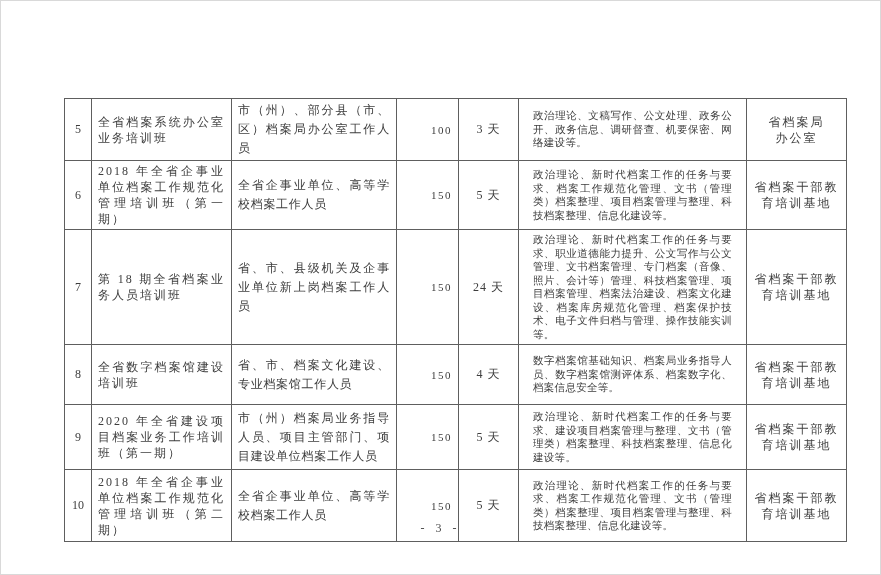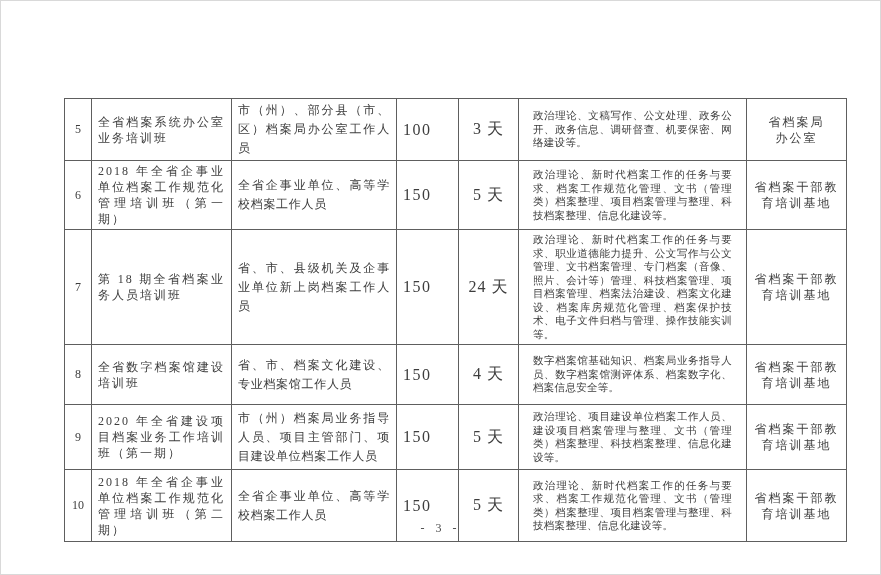--- a/index.html
+++ b/index.html
@@ -53,27 +53,27 @@
     text-align: justify;
   }
   td.c-target {
     font-size: 12px;
     letter-spacing: 0.7px;
     line-height: 19px;
     text-align: justify;
     font-family: Liberation Serif, serif;
   }
   td.c-count {
-    text-align: left;
-    font-size: 16px;
+    text-align: right;
+    font-size: 11px;
     letter-spacing: 1.5px;
   }
   td.c-days {
     text-align: center;
-    font-size: 16px;
+    font-size: 12px;
     letter-spacing: 1px;
     white-space: nowrap;
   }
   td.c-content {
     font-size: 10.5px;
     letter-spacing: 0.3px;
     line-height: 13.5px;
     text-align: justify;
     padding: 3px 14px;
   }
@@ -148,21 +148,21 @@
         <td class="c-days">4 天</td>
         <td class="c-content">数字档案馆基础知识、档案局业务指导人员、数字档案馆测评体系、档案数字化、档案信息安全等。</td>
         <td class="c-org">省档案干部教育培训基地</td>
       </tr>
       <tr class="r4">
         <td class="c-no">9</td>
         <td class="c-name">2020 年全省建设项目档案业务工作培训班（第一期）</td>
         <td class="c-target">市（州）档案局业务指导人员、项目主管部门、项目建设单位档案工作人员</td>
         <td class="c-count">150</td>
         <td class="c-days">5 天</td>
-        <td class="c-content">政治理论、项目建设单位档案工作人员、建设项目档案管理与整理、文书（管理类）档案整理、科技档案整理、信息化建设等。</td>
+        <td class="c-content">政治理论、新时代档案工作的任务与要求、建设项目档案管理与整理、文书（管理类）档案整理、科技档案整理、信息化建设等。</td>
         <td class="c-org">省档案干部教育培训基地</td>
       </tr>
       <tr class="r5">
         <td class="c-no">10</td>
         <td class="c-name">2018 年全省企事业单位档案工作规范化管理培训班（第二期）</td>
         <td class="c-target">全省企事业单位、高等学校档案工作人员</td>
         <td class="c-count">150</td>
         <td class="c-days">5 天</td>
         <td class="c-content">政治理论、新时代档案工作的任务与要求、档案工作规范化管理、文书（管理类）档案整理、项目档案管理与整理、科技档案整理、信息化建设等。</td>
         <td class="c-org">省档案干部教育培训基地</td>

